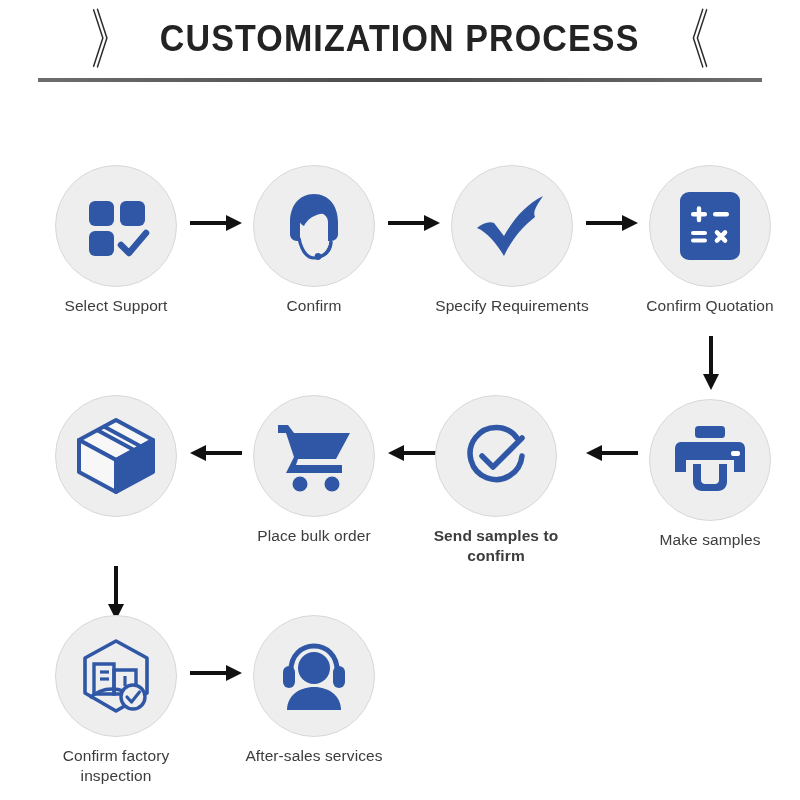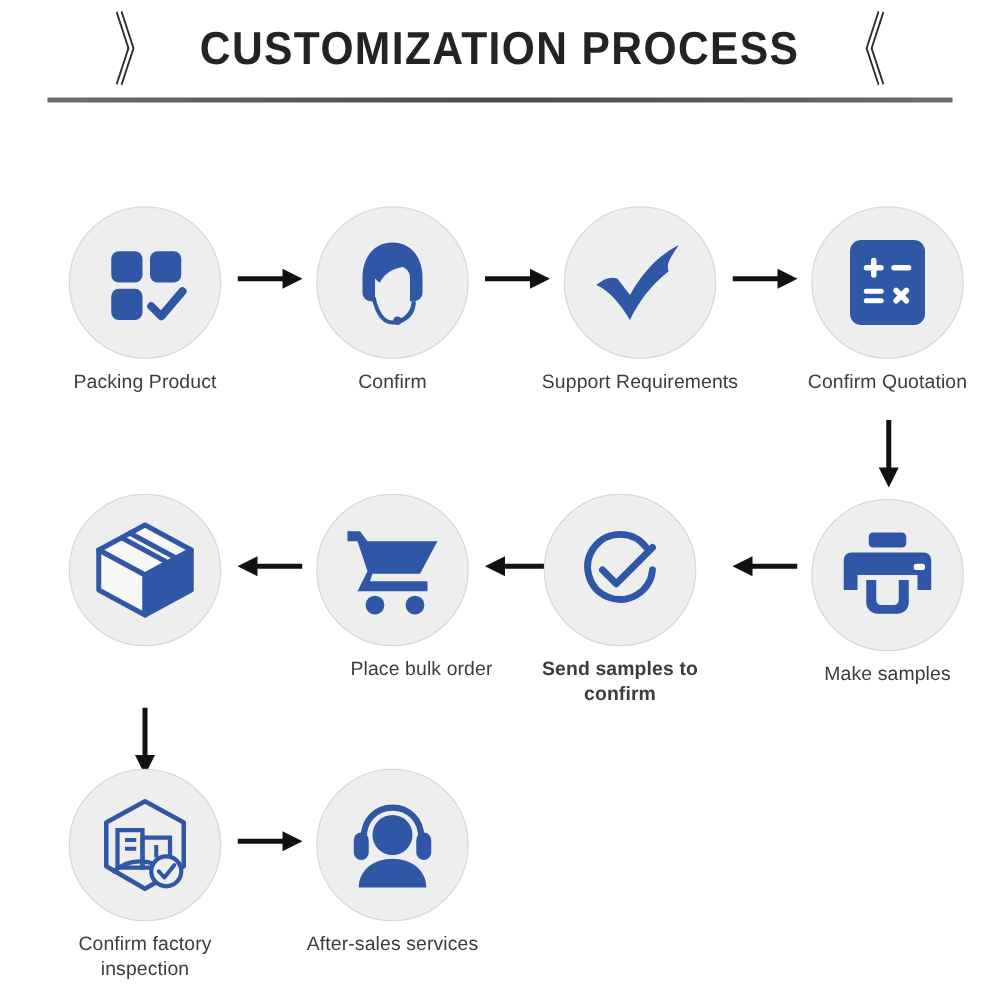--- a/index.html
+++ b/index.html
@@ -111,21 +111,21 @@
 <div class="node" style="left:36px; top:165px;">
   <div class="circle">
 
     <svg width="70" height="70" viewBox="0 0 70 70">
       <rect x="8" y="10" width="25" height="25" rx="6" fill="#2F57A6"></rect>
       <rect x="39" y="10" width="25" height="25" rx="6" fill="#2F57A6"></rect>
       <rect x="8" y="40" width="25" height="25" rx="6" fill="#2F57A6"></rect>
       <path d="M40 54 L48 62 L65 42" fill="none" stroke="#2F57A6" stroke-width="6.5" stroke-linecap="round" stroke-linejoin="round"></path>
     </svg>
   </div>
-  <div class="node-label">Packing Product</div>
+  <div class="node-label">Select Support</div>
 </div>
 
 <div class="arrow" style="left:190px; top:212px;">
   <svg width="52" height="22" viewBox="0 0 52 22">
     <line x1="0" y1="11" x2="38" y2="11" stroke="#111111" stroke-width="4"></line>
     <polygon points="36,3 52,11 36,19" fill="#111111"></polygon>
   </svg>
 </div>
 
 <div class="node" style="left:234px; top:165px;">
@@ -149,21 +149,21 @@
   </svg>
 </div>
 
 <div class="node" style="left:432px; top:165px;">
   <div class="circle">
 
     <svg width="78" height="72" viewBox="0 0 78 72">
       <path d="M4 38 C10 33 16 31 21 33 L31 46 C41 28 54 14 70 6 C62 18 60 22 62 27 C48 38 38 51 31 66 C24 54 14 42 4 38 Z" fill="#2F57A6"></path>
     </svg>
   </div>
-  <div class="node-label">Support Requirements</div>
+  <div class="node-label">Specify Requirements</div>
 </div>
 
 <div class="arrow" style="left:586px; top:212px;">
   <svg width="52" height="22" viewBox="0 0 52 22">
     <line x1="0" y1="11" x2="38" y2="11" stroke="#111111" stroke-width="4"></line>
     <polygon points="36,3 52,11 36,19" fill="#111111"></polygon>
   </svg>
 </div>
 
 <div class="node" style="left:630px; top:165px;">
@@ -205,21 +205,21 @@
   </div>
 </div>
 
 <div class="arrow" style="left:190px; top:442px;">
   <svg width="52" height="22" viewBox="0 0 52 22">
     <line x1="14" y1="11" x2="52" y2="11" stroke="#111111" stroke-width="4"></line>
     <polygon points="16,3 0,11 16,19" fill="#111111"></polygon>
   </svg>
 </div>
 
-<div class="node" style="left:234px; top:395px;text-align:right;">
+<div class="node" style="left:234px; top:395px;">
   <div class="circle">
 
     <svg width="80" height="74" viewBox="0 0 80 74">
       <path d="M4 6 L14 6 L20 14 L76 14 L62 40 L24 40 L22 46 L68 46 L68 54 L12 54 L20 38 L12 14 L4 14 Z" fill="#2F57A6"></path>
       <circle cx="26" cy="65" r="7.5" fill="#2F57A6"></circle>
       <circle cx="58" cy="65" r="7.5" fill="#2F57A6"></circle>
     </svg>
   </div>
   <div class="node-label">Place bulk order</div>
 </div>

